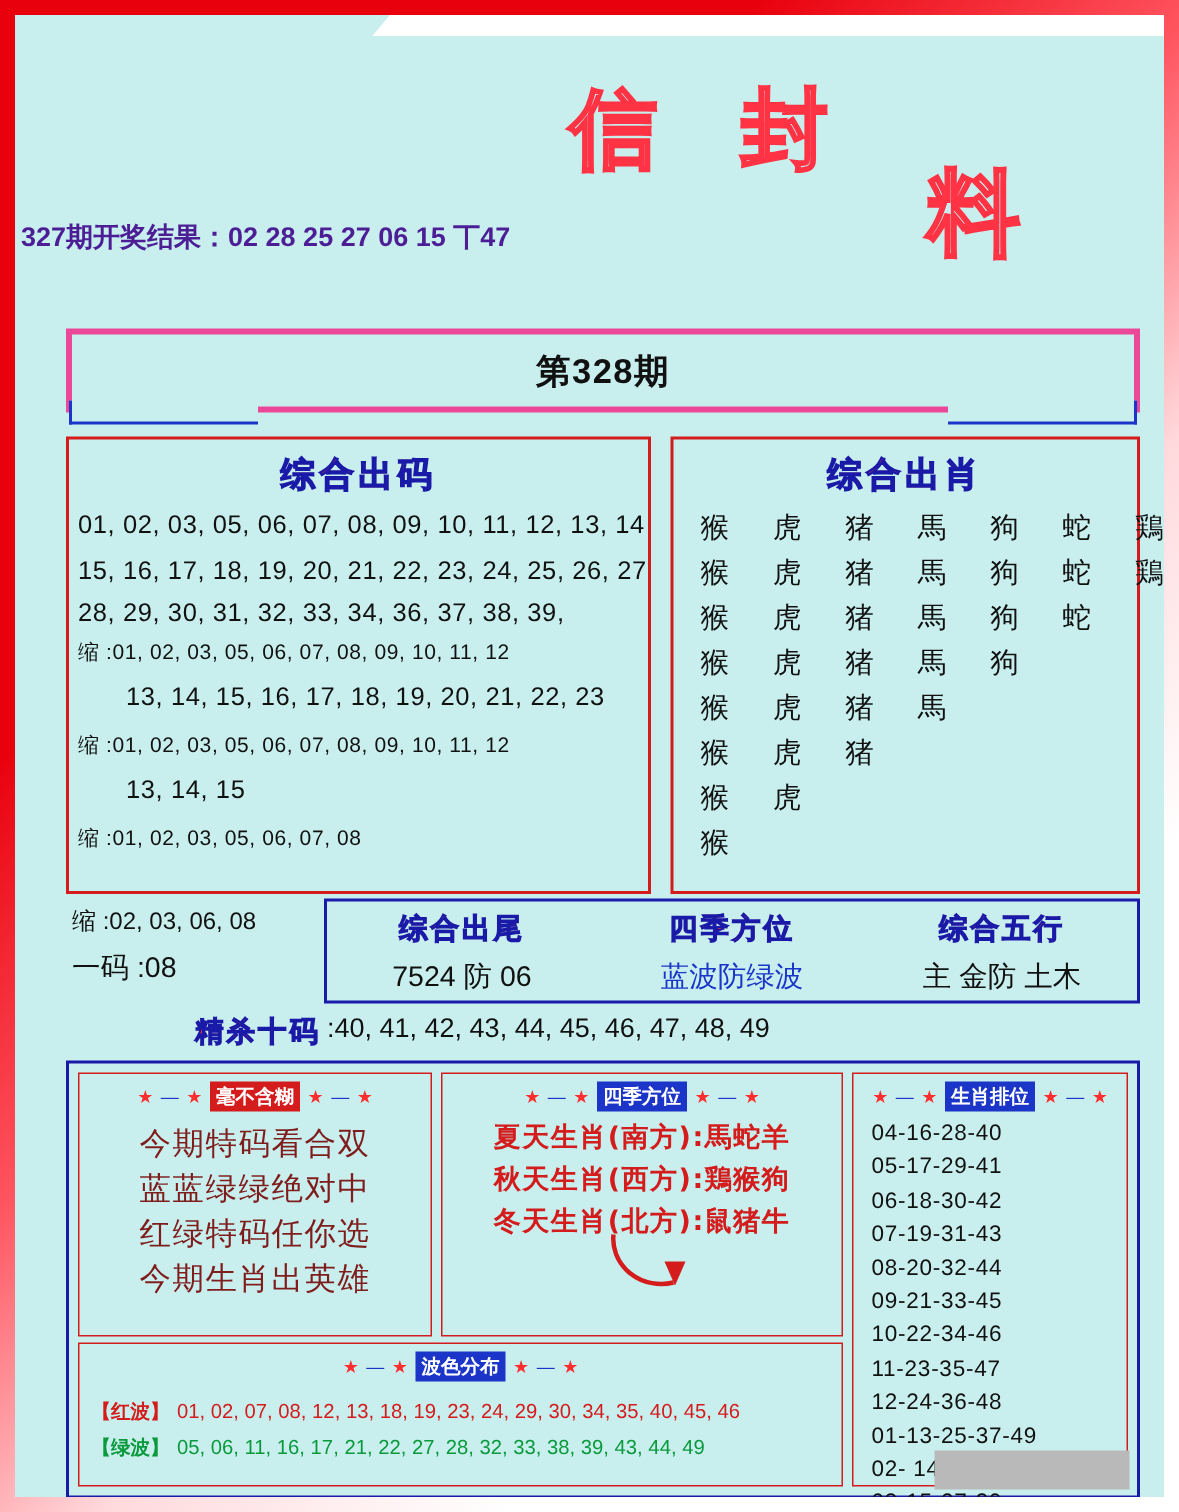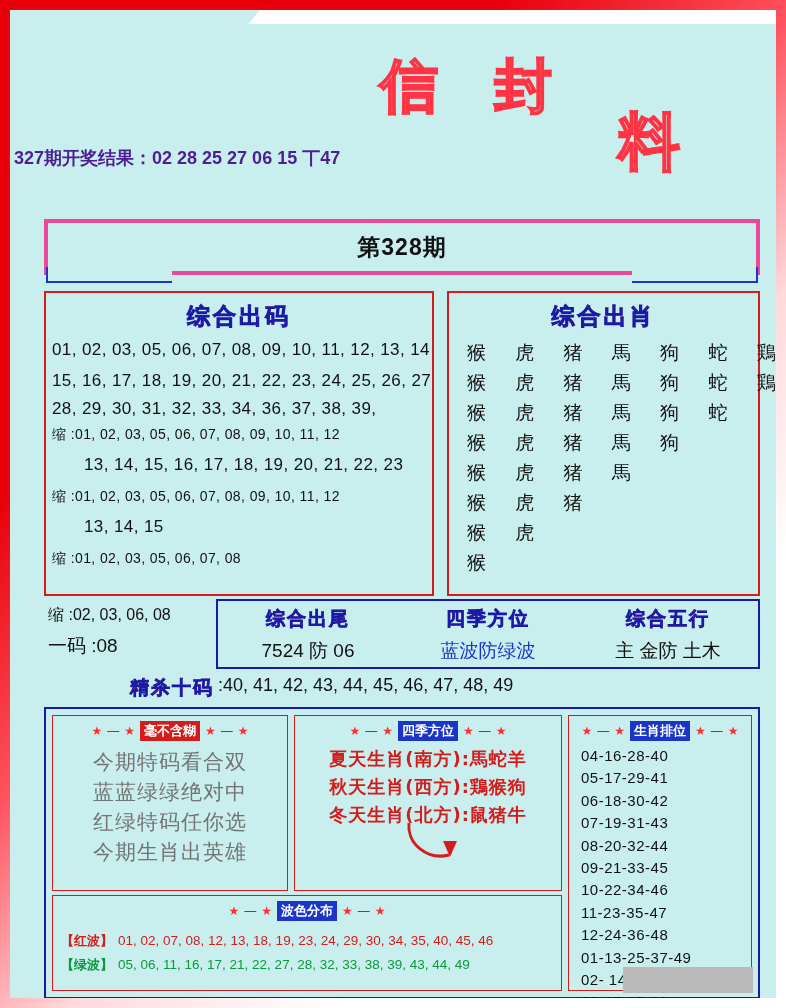--- a/index.html
+++ b/index.html
@@ -102,21 +102,21 @@
   .b-col2{position:absolute;left:248px;top:6px;width:268px;height:176px;border:1px solid #d41c1c;box-sizing:border-box;}
   .b-col3{position:absolute;left:522px;top:6px;width:184px;height:276px;border:1px solid #d41c1c;box-sizing:border-box;}
   .b-col4{position:absolute;left:6px;top:186px;width:510px;height:96px;border:1px solid #d41c1c;box-sizing:border-box;}
 
   .hdr{display:flex;align-items:center;justify-content:center;gap:5px;margin-top:5px;}
   .hdr .star{color:#ff2d2d;font-size:12px;}
   .hdr .dash{color:#1a35c8;font-size:12px;}
   .hdr .t{font-size:13px;font-weight:bold;color:#ffffff;background:#d41c1c;padding:1px 4px;}
   .hdr .t3{font-size:13px;font-weight:bold;color:#ffffff;background:#1a35c8;padding:1px 4px;}
 
-  .slogan{text-align:center;font-size:21px;color:#737373;line-height:30px;margin-top:6px;letter-spacing:1px;font-family:"DejaVu Sans",sans-serif;}
+  .slogan{text-align:center;font-size:21px;color:#7f1d1d;line-height:30px;margin-top:6px;letter-spacing:1px;font-family:"DejaVu Sans",sans-serif;}
   .season{text-align:center;font-size:18px;color:#d41c1c;line-height:28px;margin-top:4px;font-weight:bold;font-family:"DejaVu Sans",sans-serif;letter-spacing:1px;position:relative;}
   .season .sr{display:block;}
   .arrow-mark{position:absolute;left:110px;top:76px;width:70px;height:40px;}
 
   .sx-list{padding:4px 0 0 12px;}
   .sx-list div{font-size:15px;color:#111;line-height:22.4px;letter-spacing:.5px;}
 
   .bo-rows{padding:8px 0 0 6px;}
   .bo-row{display:flex;align-items:center;line-height:24px;white-space:nowrap;}
   .bo-lab{font-size:13px;font-weight:bold;padding:0 2px;margin-right:3px;}

